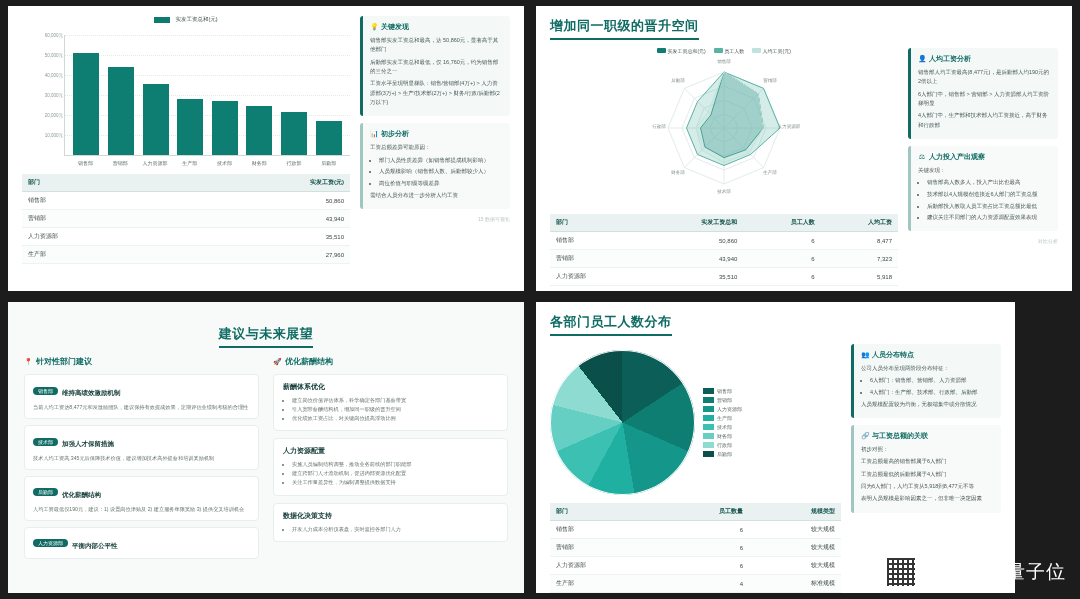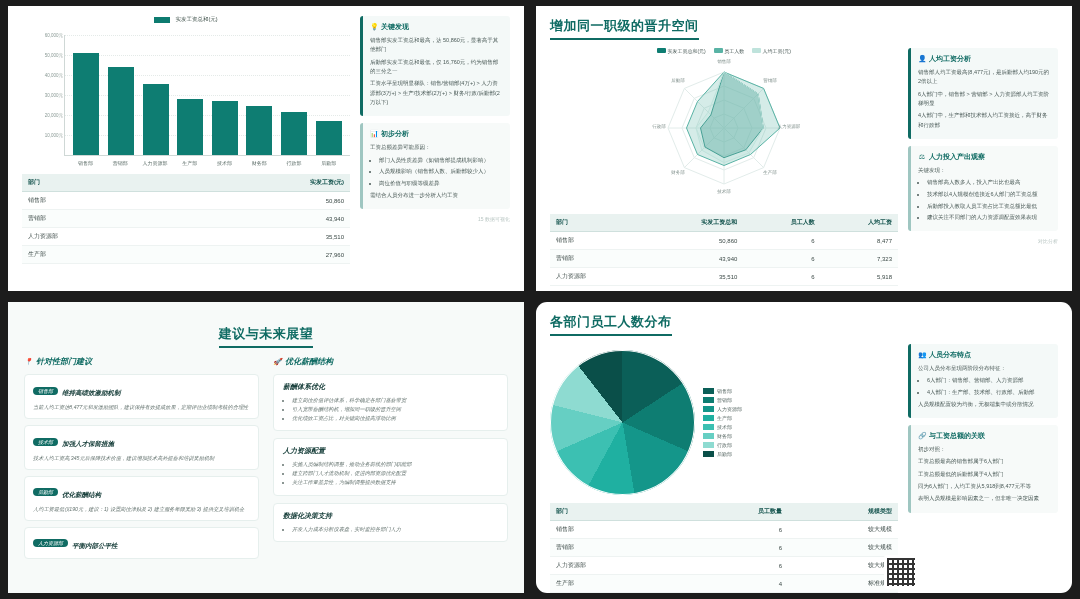--- a/index.html
+++ b/index.html
@@ -7,21 +7,21 @@
     width:1080px;height:599px;background:#1c1c1c;
     font-family:"Liberation Sans","DejaVu Sans",sans-serif;
     overflow:hidden;position:relative;
   }
   .grid{position:absolute;inset:0;}
   .slide{position:absolute;background:#ffffff;overflow:hidden;}
   
   #s1{left:8px;top:6px;width:516px;height:285px;}
   #s2{left:536px;top:6px;width:536px;height:285px;}
   #s3{left:8px;top:302px;width:516px;height:291px;}
-  #s4{left:536px;top:302px;width:536px;height:291px;border-radius:11px;}
+  #s4{left:536px;top:302px;width:479px;height:291px;}
 
   .pad{padding:10px 14px;box-sizing:border-box;height:100%;}
   .title{
     color:#0f6b63;font-size:13px;font-weight:bold;letter-spacing:.5px;
     border-bottom:2px solid #0f6b63;display:inline-block;padding-bottom:3px;margin:0 0 8px 0;
   }
   .title-wrap{text-align:left;}
   .center-title{text-align:center;}
   .cols{display:flex;gap:10px;}
   .colL{flex:1 1 auto;}
@@ -62,21 +62,21 @@
   
   .piewrap{display:flex;align-items:center;gap:8px;margin:6px 0 4px 0;}
   .pie{width:145px;height:145px;border-radius:50%;position:relative;}
   .pie-legend{font-size:5px;color:#5a6a66;display:flex;flex-direction:column;gap:3px;}
   .pie-legend div{display:flex;align-items:center;gap:3px;}
   .pie-legend i{width:11px;height:6px;display:inline-block;}
 
   
   .s3wrap{background:#f7faf9;height:100%;box-sizing:border-box;padding:22px 16px;}
   .twocol{display:flex;gap:14px;}
-  .twocol > div{flex:1;font-style:italic;}
+  .twocol > div{flex:1;}
   .sect-h{font-size:8px;color:#0f6b63;font-weight:bold;margin:0 0 7px 0;display:flex;align-items:center;gap:4px;}
   .rec{background:#ffffff;border-radius:4px;padding:6px 8px;margin-bottom:6px;border:1px solid #e6efed;position:relative;}
   .pill{display:inline-block;background:#0f6b63;color:#fff;font-size:5px;padding:1px 5px;border-radius:7px;margin-right:4px;vertical-align:middle;}
   .rec .t{font-size:6.5px;color:#19403c;font-weight:bold;display:inline;}
   .rec .d{font-size:5.2px;color:#64736f;line-height:1.7;margin-top:4px;}
   .block{background:#ffffff;border-radius:4px;padding:7px 9px;margin-bottom:7px;border:1px solid #e6efed;}
   .block h5{margin:0 0 4px 0;font-size:7px;color:#19403c;}
   .block ul{margin:0;padding-left:9px;}
   .block li{font-size:5.2px;color:#64736f;line-height:1.75;}
 

